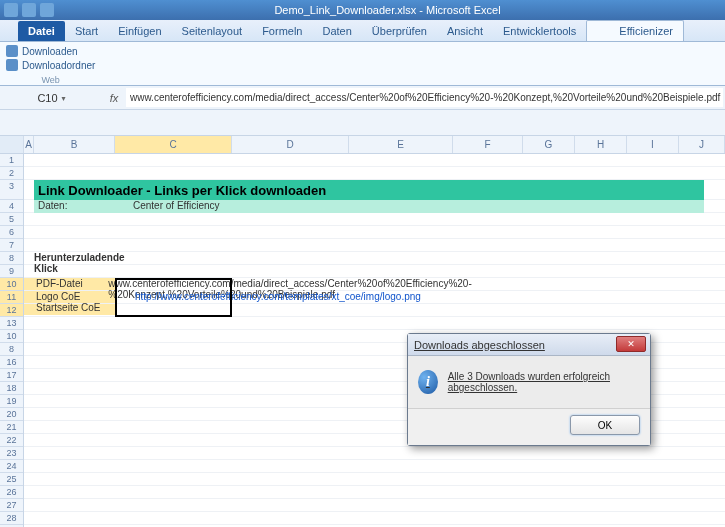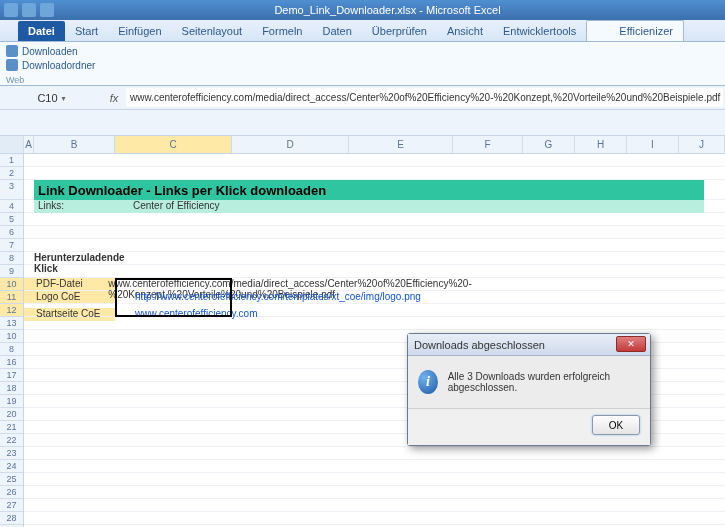--- a/index.html
+++ b/index.html
@@ -15,21 +15,21 @@
 .tabs { height: 22px; background: linear-gradient(#e8f0fb, #d7e6f7); display: flex; align-items: flex-end; border-bottom: 1px solid #9fb9d7; font-size: 11px; }
 .tab { padding: 4px 10px; color: #2c5a8d; cursor: default; }
 .tab.file { background: #1e5aa4; color: #fff; border-radius: 2px 2px 0 0; margin-left: 18px; font-weight: bold; }
 .tab.active { background: #f5faff; border: 1px solid #9fb9d7; border-bottom: none; border-radius: 2px 2px 0 0; padding-left: 32px; }
 
 
 .ribbon { height: 44px; background: #f5faff; border-bottom: 1px solid #9fb9d7; padding: 3px 6px; display: flex; gap: 12px; }
 .ribgroup { display: flex; flex-direction: column; gap: 2px; font-size: 10px; color: #2c5a8d; }
 .ribitem { display: flex; align-items: center; gap: 4px; }
 .ribitem .ic { width: 12px; height: 12px; background: #5a8fc8; border-radius: 2px; }
-.ribgrouplabel { font-size: 9px; color: #7a94b0; margin-top: 2px; }
+.ribgrouplabel { font-size: 9px; color: #7a94b0; text-align: center; margin-top: 2px; }
 
 
 .fxbar { height: 24px; display: flex; align-items: stretch; border-bottom: 1px solid #c7d5e6; background: #eef4fb; }
 .namebox { width: 80px; border-right: 1px solid #c7d5e6; display: flex; align-items: center; justify-content: center; font-size: 11px; background: #fff; margin: 12px; }
 .namebox .dd { margin-left: 4px; font-size: 8px; color: #666; }
 .fxicon { width: 20px; display: flex; align-items: center; justify-content: center; font-style: italic; color: #555; }
 .fxinput { flex: 1; background: #fff; margin: 2px; padding: 2px 4px; font-size: 10px; color: #333; display: flex; align-items: center; white-space: nowrap; overflow: hidden; }
 .fxspacer { height: 26px; background: #eef4fb; border-bottom: 1px solid #c7d5e6; }
 
 
@@ -56,27 +56,27 @@
 .autor-row .lab { width: 81px; padding-left: 4px; font-size: 10px; }
 .autor-row .val { padding-left: 18px; font-size: 10px; }
 .section { position: absolute; left: 0; font-size: 10px; font-weight: bold; }
 .linkrow { position: absolute; left: 0; height: 13px; display: flex; font-size: 10px; }
 .linkrow .nm { width: 81px; padding-left: 2px; }
 .linkrow .url { padding-left: 20px; color: #1155cc; }
 .linkrow.sel .nm-bg { position: absolute; left: -10px; width: 91px; height: 13px; background: #ffe9a6; z-index: -1; }
 .sel-outline { position: absolute; border: 2px solid #000; pointer-events: none; }
 
 
-.dialog { position: absolute; width: 244px; background: #ececec; border: 1px solid #6b7a8e; box-shadow: 3px 3px 8px rgba(0,0,0,.4); border-radius: 3px; }
+.dialog { position: absolute; width: 244px; background: #ececec; border: 1px solid #6b7a8e; box-shadow: 3px 3px 8px rgba(0,0,0,.4); border-radius: 3px; text-decoration: underline; }
 .dlg-title { height: 22px; background: linear-gradient(#e8eef7, #cfdaeb); display: flex; align-items: center; padding: 0 6px; font-size: 11px; color: #333; border-bottom: 1px solid #aab6c6; position: relative; }
 .dlg-close { position: absolute; right: 4px; top: 2px; width: 30px; height: 16px; background: linear-gradient(#e07f7f, #c33a3a); border: 1px solid #8f2a2a; border-radius: 2px; color: #fff; font-size: 9px; text-align: center; line-height: 14px; }
 .dlg-body { padding: 14px 10px; display: flex; align-items: center; gap: 10px; font-size: 10px; color: #333; }
 .dlg-icon { width: 24px; height: 24px; border-radius: 50%; background: radial-gradient(circle at 30% 30%, #6fb2ef, #1e5aa4); color: #fff; font-weight: bold; font-size: 14px; display: flex; align-items: center; justify-content: center; font-family: Georgia, serif; font-style: italic; }
 .dlg-foot { padding: 6px 10px 10px; text-align: right; border-top: 1px solid #d0d0d0; background: #f0f0f0; }
-.dlg-ok { width: 48px; height: 20px; background: linear-gradient(#fdfdfd, #e5e5e5); border: 1px solid #8a98aa; border-radius: 3px; font-size: 10px; box-shadow: 0 0 2px #7fb6ef; }
+.dlg-ok { width: 70px; height: 20px; background: linear-gradient(#fdfdfd, #e5e5e5); border: 1px solid #8a98aa; border-radius: 3px; font-size: 10px; box-shadow: 0 0 2px #7fb6ef; }
 </style>
 </head>
 <body>
 
 <div class="titlebar">
   <div class="qat">
     <span></span>
     <span></span>
     <span></span>
   </div>
@@ -198,39 +198,38 @@
           <div class="row" style="border-bottom: 1px solid rgb(238, 241, 245);"></div>
           <div class="row" style="border-bottom: 1px solid rgb(238, 241, 245);"></div>
           <div class="row" style="border-bottom: 1px solid rgb(238, 241, 245);"></div>
         </div>
 
       <div class="sheet">
         <div class="title-row">
           <span>Link Downloader - Links per Klick downloaden</span>
         </div>
         <div class="autor-row">
-          <div class="lab">Links:</div>
+          <div class="lab">Daten:</div>
           <div class="val">Center of Efficiency</div>
         </div>
         <div class="section" style="top:98px">Herunterzuladende Klick</div>
 
         <div class="linkrow sel" style="top:124px">
           <div class="nm-bg"></div>
           <div class="nm">PDF-Datei</div>
           <div class="url" style="color:#333">www.centerofefficiency.com/media/direct_access/Center%20of%20Efficiency%20-%20Konzept,%20Vorteile%20und%20Beispiele.pdf</div>
         </div>
         <div class="linkrow sel" style="top:137px">
           <div class="nm-bg"></div>
           <div class="nm">Logo CoE</div>
           <div class="url">http://www.centerofefficiency.com/templates/xt_coe/img/logo.png</div>
         </div>
-        <div class="linkrow sel" style="top:154px">
+        <div class="linkrow sel" style="top:148px">
           <div class="nm-bg"></div>
           <div class="nm">Startseite CoE</div>
-          <div class="url">www.centerofefficiency.com</div>
         </div>
 
         <div class="sel-outline" style="left:81px; top:124px; width:117px; height:39px;"></div>
       </div>
     </div>
   </div>
 </div>
 
 <div class="dialog" style="left:407px; top:333px;">
   <div class="dlg-title">

